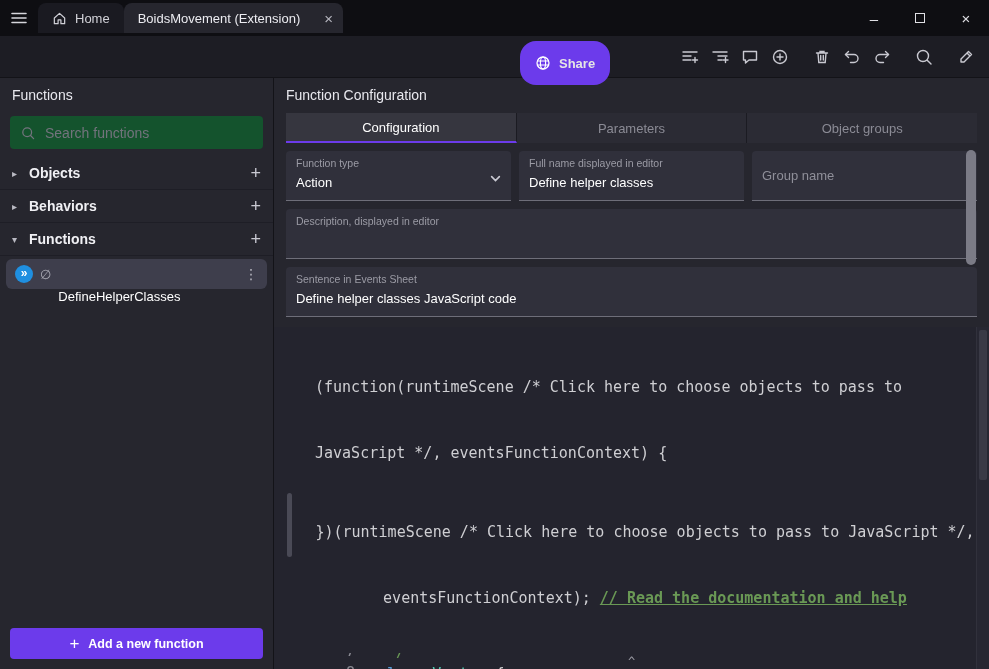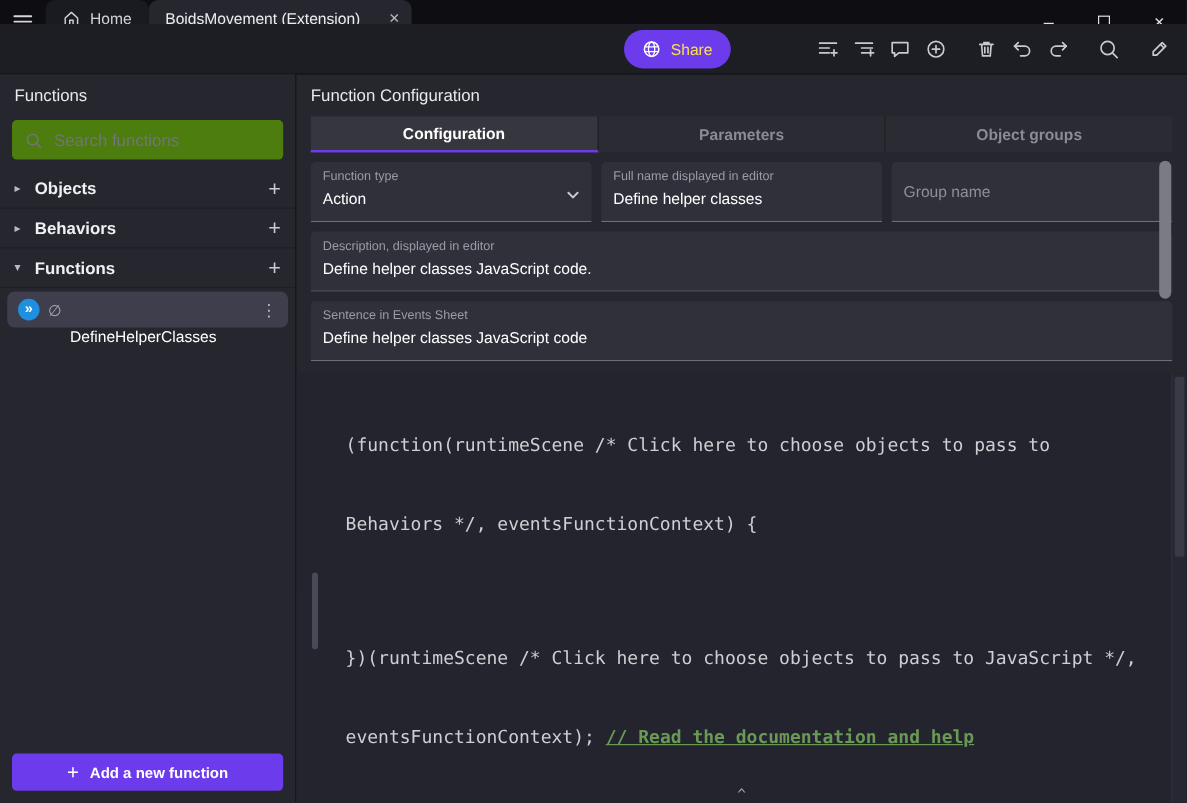--- a/index.html
+++ b/index.html
@@ -2,56 +2,56 @@
 <html style="--accent: #6C3BEB; --kw: #569CD6; --cm: #6A9955; --ty: #4EC9B0; --pl: #D4D4D4;"><head>
 <meta charset="utf-8">
 <style>
   * { margin:0; padding:0; box-sizing:border-box; }
   html,body { width:989px; height:669px; overflow:hidden; background:#26262e;
     font-family:"Liberation Sans", sans-serif; }
   .app { position:relative; width:989px; height:669px; display:flex; flex-direction:column;
     color:#e6e6ea; }
 
   
-  .titlebar { height:20px; background:#0e0e12; display:flex; align-items:flex-start; position:relative; flex:none; }
+  .titlebar { height:36px; background:#0e0e12; display:flex; align-items:center; position:relative; flex:none; }
   .hamburger { width:38px; height:36px; display:flex; align-items:center; justify-content:center; cursor:pointer; }
   .tab { height:30px; display:flex; align-items:center; gap:8px; padding:0 14px;
     border-radius:8px 8px 0 0; font-size:13px; cursor:pointer; }
   .tab.home { background:#1a1a21; color:#d2d2d8; }
   .tab.active { background:#26262e; color:#ececf1; padding-right:10px; }
   .tab .tab-close { margin-left:16px; color:#b6b6bf; font-size:15px; line-height:1; }
   .win-controls { position:absolute; right:0; top:0; height:36px; display:flex; }
   .win-btn { width:46px; height:36px; display:flex; align-items:center; justify-content:center;
     color:#e0e0e5; font-size:15px; cursor:pointer; }
   .max-glyph { width:10px; height:10px; border:1.2px solid #e0e0e5; display:inline-block; }
 
   
   .toolbar { height:42px; background:#1d1d24; border-bottom:1px solid #131318;
     position:relative; flex:none; }
   .preview-btn { position:absolute; left:386px; top:5px; height:32px; display:flex; align-items:center;
     border:1px solid #4d4d58; border-radius:16px; color:#fff; cursor:pointer; }
   .preview-main { display:flex; align-items:center; gap:8px; padding:0 13px; font-weight:bold; font-size:13px; }
   .preview-divider { width:1px; height:30px; background:#4d4d58; }
   .preview-caret { padding:0 10px; display:flex; align-items:center; }
-  .share-btn { position:absolute; left:520px; top:5px; height:32px; border-radius:16px;
-    background:var(--accent); color:#fde047; display:flex; align-items:center; gap:8px;
-    padding:0 15px; font-weight:normal; font-size:13px; cursor:pointer; }
+  .share-btn { position:absolute; left:520px; top:5px; height:44px; border-radius:16px;
+    background:var(--accent); color:#e5e5e5; display:flex; align-items:center; gap:8px;
+    padding:0 15px; font-weight:bold; font-size:13px; cursor:pointer; }
   .right-icons { position:absolute; right:8px; top:6px; height:30px; display:flex; align-items:center; }
   .icon-btn { width:30px; height:30px; display:flex; align-items:center; justify-content:center;
     color:#c9c9d1; cursor:pointer; }
   .grp-gap { width:12px; }
 
   
   .body { flex:1; display:flex; min-height:0; }
 
   
-  .sidebar { width:247px; flex:none; background:#26262e; border-right:1px solid #131318;
+  .sidebar { width:274px; flex:none; background:#26262e; border-right:1px solid #131318;
     position:relative; display:flex; flex-direction:column; }
   .panel-title { padding:9px 12px 7px; font-size:14px; color:#e8e8ee; }
-  .search-box { margin:6px 10px 8px; height:33px; background:#4d7c0f; border-radius:4px;
+  .search-box { margin:6px 10px 8px; height:33px; background:#14532d; border-radius:4px;
     display:flex; align-items:center; gap:9px; padding:0 10px; }
   .search-box input { flex:1; background:transparent; border:none; outline:none;
     color:#d8d8de; font-size:14px; font-family:inherit; }
   .search-box input::placeholder { color:#73737d; }
   .tree-row { height:33px; display:flex; align-items:center; padding:0 12px;
     border-bottom:1px solid #1e1e26; cursor:pointer; }
   .tree-chevron { width:17px; color:#b9b9c2; font-size:10px; }
   .tree-label { flex:1; font-weight:bold; font-size:14px; color:#f0f0f4; }
   .tree-plus { color:#c9c9d2; font-size:18px; line-height:1; }
   .func-item { margin:3px 6px; height:30px; border-radius:6px; background:#3e3e4c;
@@ -64,21 +64,21 @@
   .kebab-icon { color:#b9b9c2; font-size:14px; }
   .add-btn { position:absolute; left:10px; right:10px; bottom:10px; height:31px;
     background:var(--accent); border-radius:4px; color:#fff; font-weight:bold; font-size:12.5px;
     display:flex; align-items:center; justify-content:center; gap:9px; cursor:pointer; }
   .add-btn .plus { font-size:17px; font-weight:normal; }
 
   
   .main { flex:1; display:flex; flex-direction:column; position:relative; min-width:0; }
   .tabs { display:flex; height:30px; margin:3px 12px 0; flex:none; }
   .tab-item { flex:1; display:flex; align-items:center; justify-content:center;
-    font-size:13px; font-weight:bold; color:#8b8b95; background:#2b2b34;
+    font-size:13px; font-weight:normal; color:#8b8b95; background:#2b2b34;
     border-right:1px solid #1b1b22; cursor:pointer; }
   .tab-item:last-child { border-right:none; }
   .tab-item.active { background:#36363f; color:#fff; border-bottom:2px solid var(--accent); }
 
   .form { padding:8px 12px; display:flex; flex-direction:column; gap:8px; flex:none; }
   .form-row { display:flex; gap:8px; }
   .field { background:#30303b; border-radius:4px 4px 0 0; border-bottom:1px solid #6e6e79;
     padding:6px 10px 7px; flex:1; position:relative; min-height:50px; }
   .flabel { font-size:10.5px; color:#9b9ba5; margin-bottom:4px; }
   .field input { width:100%; background:transparent; border:none; outline:none;
@@ -94,22 +94,22 @@
     font-family:"DejaVu Sans Mono", monospace; font-size:15px; line-height:22px; margin-top:2px; }
   .ed-header { padding:5px 60px 0 41px; color:#cfcfd3; white-space:pre; }
   .code-line { display:flex; height:22px; }
   .gutter { width:81px; text-align:right; color:#8a8a93; flex:none; }
   .code-line.current .gutter { color:#c6c6ce; }
   .code-wrap { flex:1; margin-left:16px; margin-right:50px; padding-left:6px;
     white-space:pre; border:1px solid transparent; }
   .code-line.current .code-wrap { border-color:#45454f; }
   .tk-k { color:var(--kw); } .tk-c { color:var(--cm); }
   .tk-y { color:var(--ty); } .tk-p { color:var(--pl); }
-  .ed-footer { position:absolute; left:0; right:14px; bottom:0; background:#24242e;
-    padding:2px 0 0 41px; color:#cfcfd3; white-space:pre; }
+  .ed-footer { position:absolute; left:0; right:14px; bottom:16px; background:#24242e;
+    padding:2px 0 0 41px; color:#cfcfd3; white-space:pre;text-align:center; }
   .doc-link { color:var(--cm); text-decoration:underline; cursor:pointer;font-weight:bold; }
   .scroll-hint { position:absolute; bottom:0; left:50%; transform:translateX(-50%);
     color:#9a9aa3; font-size:12px; line-height:14px; }
   .ed-scrollbar { position:absolute; right:0; top:0; bottom:0; width:13px;
     background:#272732; border-left:1px solid #31313c; }
   .ed-thumb { position:absolute; top:3px; left:2px; right:2px; height:150px;
     background:#3a3a46; border-radius:2px; cursor:grab; }
   .ed-left-thumb { position:absolute; left:13px; top:166px; width:5px; height:64px;
     background:#4a4a56; border-radius:3px; cursor:grab; }
 
@@ -308,37 +308,36 @@
             <div class="flabel">Full name displayed in editor</div>
             <input type="text" value="Define helper classes" style="">
           </div>
           <div class="field placeholder-only">
             <input type="text" placeholder="Group name" style="">
           </div>
         </div>
         <div class="form-row">
           <div class="field">
             <div class="flabel">Description, displayed in editor</div>
-            <input type="text" value="Define helper classes JavaScript code." style="">
           </div>
         </div>
         <div class="form-row">
           <div class="field">
             <div class="flabel">Sentence in Events Sheet</div>
             <input type="text" value="Define helper classes JavaScript code" style="">
           </div>
         </div>
       </div>
 
       <div class="cfg-scrollbar"></div>
 
       <div class="editor">
         <div class="ed-header">
           <div>(function(runtimeScene /* Click here to choose objects to pass to</div>
-          <div>Behaviors */, eventsFunctionContext) {</div>
+          <div>JavaScript */, eventsFunctionContext) {</div>
         </div>
 
         <div>
             <div class="code-line current">
               <div class="gutter">1</div>
               <div class="code-wrap"><span class="tk-k">if</span><span class="tk-p"> (gdjs.__boidsExtension) {</span></div>
             </div>
             <div class="code-line">
               <div class="gutter">2</div>
               <div class="code-wrap"><span class="tk-p">  </span><span class="tk-k">return</span><span class="tk-p">;</span></div>

